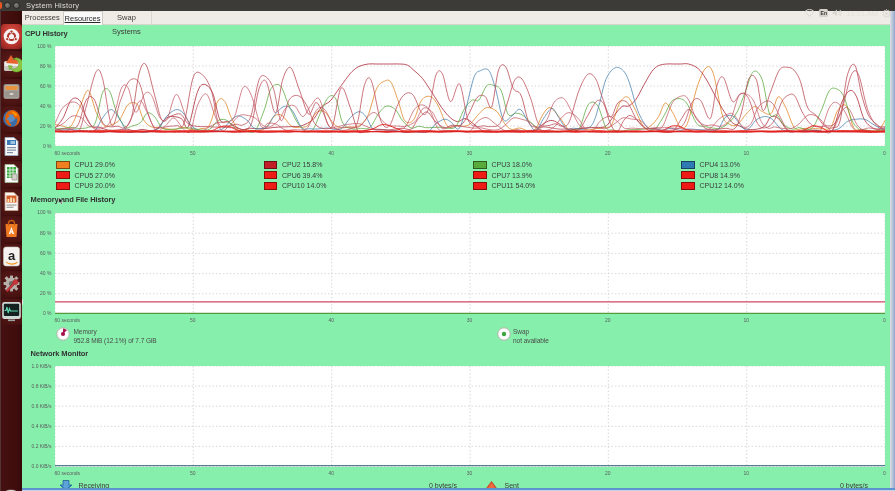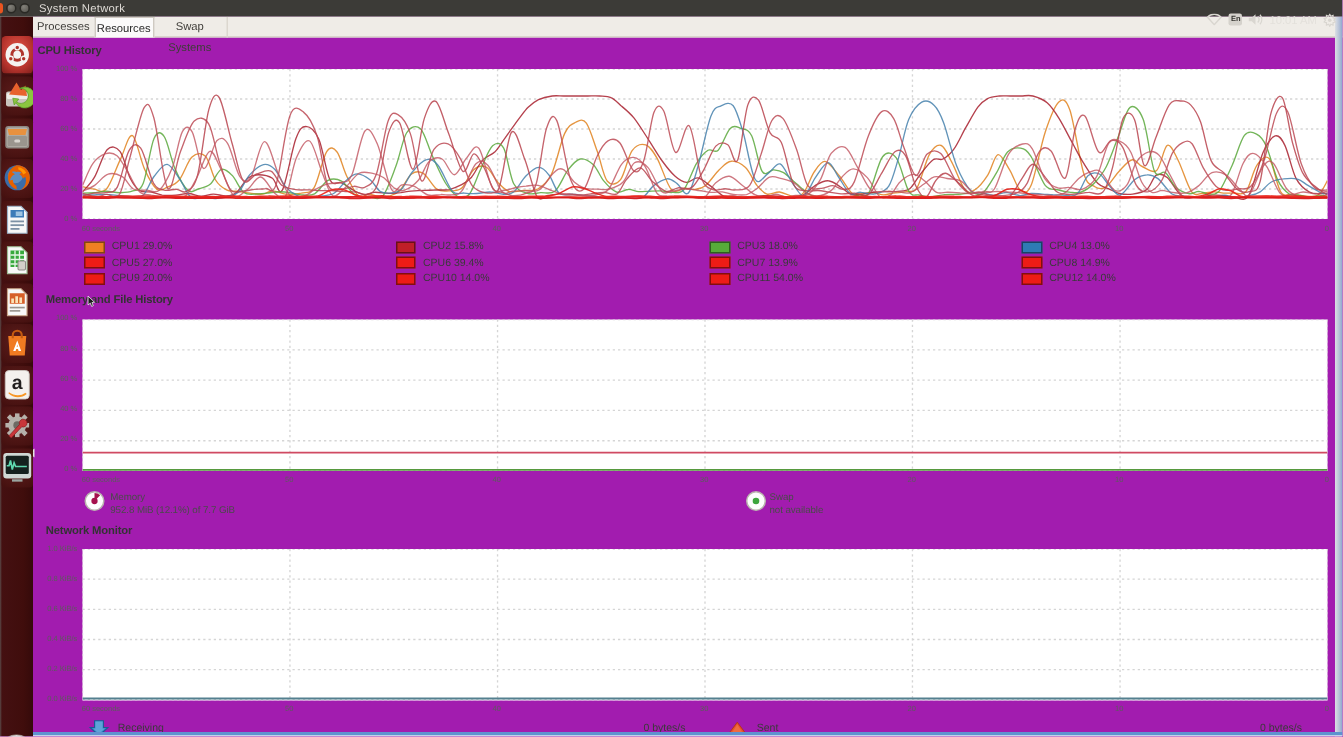--- a/index.html
+++ b/index.html
@@ -13,24 +13,24 @@
 #panel .clock { font-size:7.5px; color:#e3e0db; }
 
 
 #launcher { position:absolute; left:0; top:11px; width:22px; height:480px; background:linear-gradient(90deg,#5a4a48 0%,#441011 6%,#400d0c 70%,#350a0a 100%); z-index:25; }
 .tile { position:absolute; left:0.5px; width:21px; height:26px; border-radius:2.5px; overflow:hidden; }
 .tile svg { display:block; margin:0 auto; }
 #focusarrow { position:absolute; left:18.5px; top:299px; width:0; height:0; border-top:3.2px solid transparent; border-bottom:3.2px solid transparent; border-right:4px solid #e8e6e4; }
 #trash { position:absolute; left:1px; top:477px; width:20px; height:14px; }
 
 
-#win { position:absolute; left:22px; top:11px; width:873px; height:480px; background:#a21caf; }
+#win { position:absolute; left:22px; top:11px; width:873px; height:480px; background:#86efac; }
 #tabbar { position:absolute; left:0; top:0; width:873px; height:13.5px; background:#efece7; border-bottom:1px solid #d9d4cc; }
 .tab { position:absolute; top:0; height:13.5px; font-size:7.5px; color:#3e3c38; text-align:center; line-height:14px; }
-.tab.active { background:#fbfafa; border-left:1px solid #cfcac2; border-right:1px solid #cfcac2; border-top:1px solid #cfcac2; color:#2a2a2a; }
+.tab.active { background:#fbfafa; border-left:1px solid #cfcac2; border-right:1px solid #cfcac2; border-top:1px solid #cfcac2; color:#2a2a2a;text-decoration:underline; }
 .sectitle { position:absolute; left:30.5px; font-size:7.5px; font-weight:bold; color:#333; letter-spacing:-0.1px; }
 .chart { position:absolute; left:54.5px; width:830px; background:#fff; }
 .ylab { position:absolute; right:843.5px; width:40px; text-align:right; font-size:5px; color:#5c5c5c; line-height:6px; }
 .xlab { position:absolute; font-size:5px; color:#5c5c5c; line-height:6px; }
 .legtxt { position:absolute; font-size:7px; color:#3a3a3a; line-height:9px; white-space:nowrap; }
 .biglegtxt { position:absolute; font-size:6.5px; color:#4a4a4a; line-height:9px; white-space:nowrap; letter-spacing:-0.05px; }
 
 #rightstrip { position:absolute; left:890px; top:11px; width:5px; height:480px; background:linear-gradient(90deg,#dcdfe3,#b6c2d8 55%,#8da6cc); z-index:20; }
 #bottomline { position:absolute; left:22px; top:487.8px; width:873px; height:1.8px; background:#5f93cf; z-index:21; }
 #bottomline2 { position:absolute; left:22px; top:489.6px; width:873px; height:1.4px; background:#c3d3ea; z-index:21; }
@@ -209,21 +209,21 @@
 <div class="legtxt" style="left:840px;top:480.5px;width:30px;">0 bytes/s</div>
 <svg width="13" height="9" viewBox="0 0 13 9" style="position:absolute;left:485px;top:480.8px">
 <path d="M6.5,0.5 L12.5,8.5 h-12 Z" fill="#e8512a" stroke="#b13415" stroke-width="0.6"></path>
 <path d="M6.5,2 L10.5,8 h-8 Z" fill="#ef6b42"></path>
 </svg>
 
 <div id="panel">
   <div style="position:absolute;left:0;top:2px;width:2px;height:7px;background:#e95420;border-radius:0 3px 3px 0"></div>
   <div class="winbtn" style="left:4px"></div>
   <div class="winbtn" style="left:12.5px"></div>
-  <div class="title">System Network</div>
+  <div class="title">System History</div>
   <div class="right">
     <svg width="11" height="8" viewBox="0 0 11 8">
         <path d="M1,2.5 a6,6 0 0 1 9,0 L5.5,7.5 Z" fill="none" stroke="#d9d6d0" stroke-width="1"></path>
       </svg>
     <div style="width:9px;height:8.5px;background:#d5d2cc;border-radius:1.5px;color:#35342f;font-size:5px;font-weight:bold;text-align:center;line-height:9px">En</div>
     <svg width="10" height="8" viewBox="0 0 10 8">
         <path d="M0.5,2.8 h2 l2.5,-2.3 v7 L2.5,5.2 h-2 Z" fill="#d9d6d0"></path>
         <path d="M6.5,2 a3,3 0 0 1 0,4 M8,0.8 a5,5 0 0 1 0,6.4" fill="none" stroke="#d9d6d0" stroke-width="0.9"></path>
       </svg>
     <div class="clock">10:01 AM</div>

